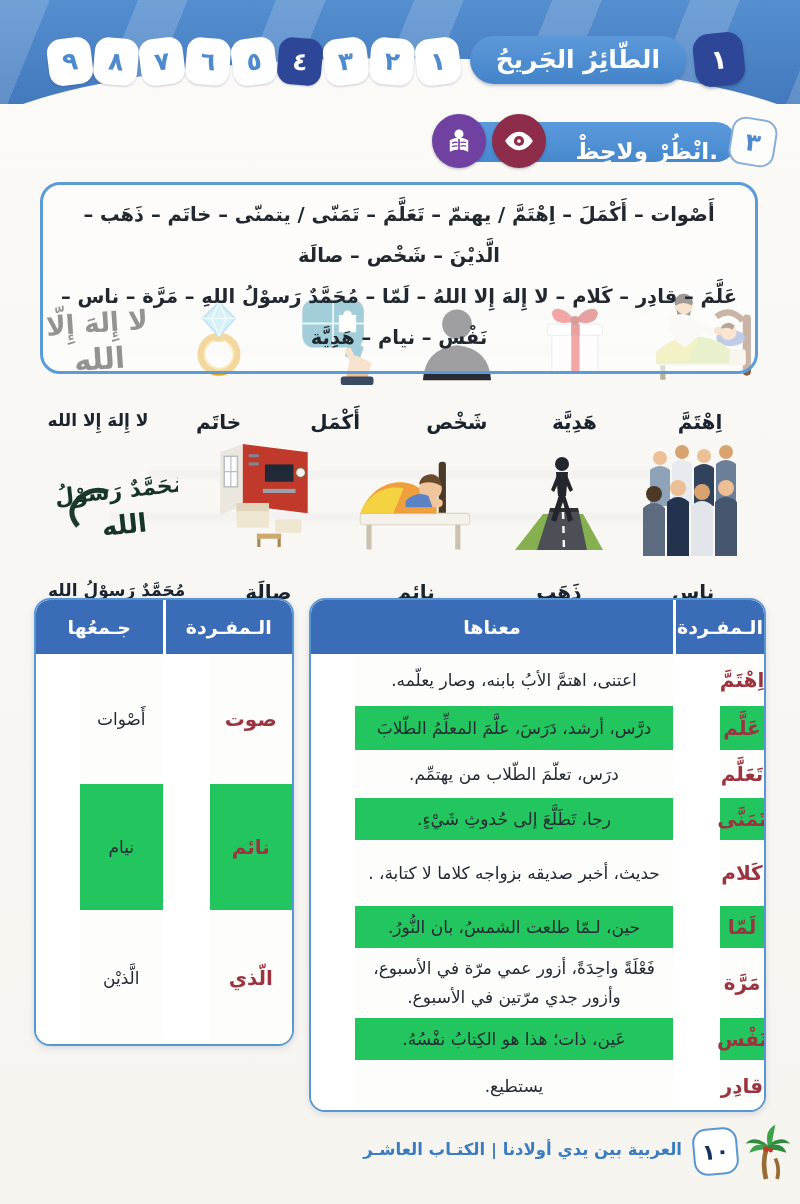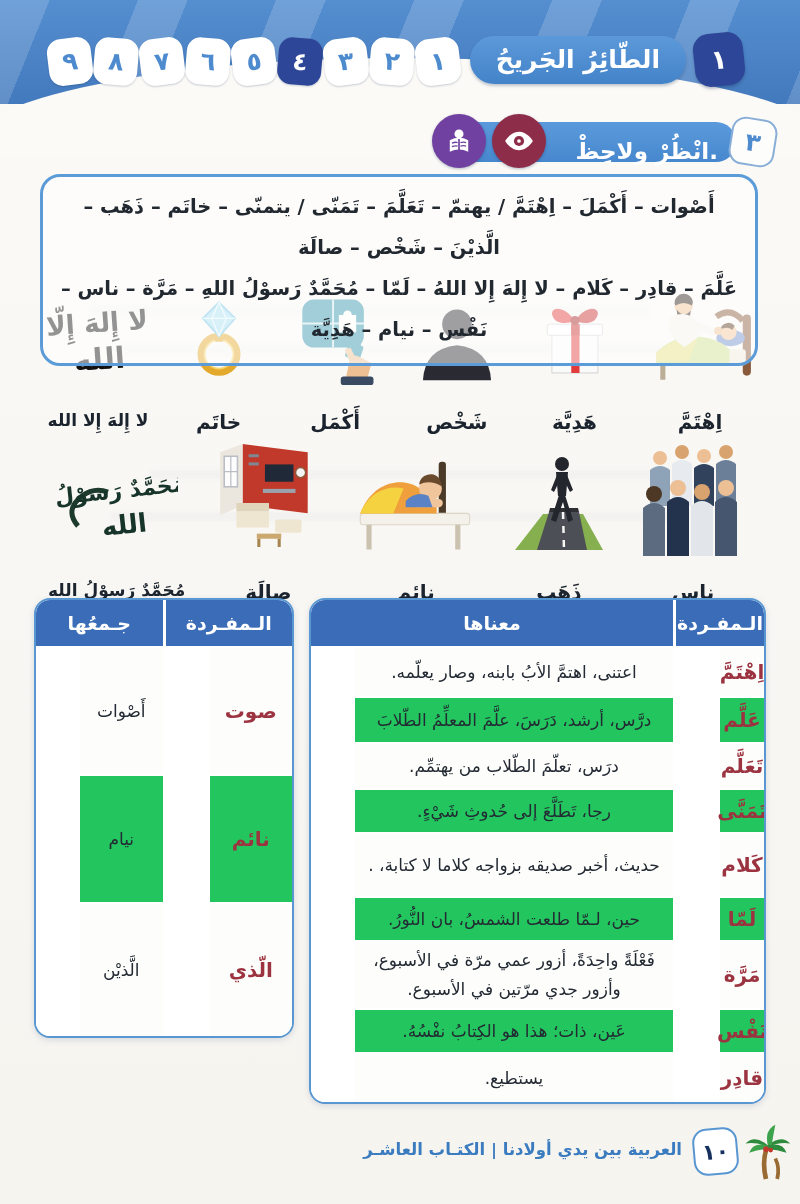--- a/index.html
+++ b/index.html
@@ -46,21 +46,21 @@
             display:flex; align-items:center; justify-content:center;
             box-shadow:0 1px 3px rgba(20,40,80,.3); }
   .icon-reader { left:-16px; background:#7141a1; }
   .icon-eye { left:44px; background:#8e2d49; }
   .observe-number { position:absolute; top:118px; right:24px; width:46px; height:48px;
             background:#fdfdfb; border:2px solid #88aed8; border-radius:14px; transform:rotate(9deg);
             color:#4d8bce; font-size:25px; font-weight:bold;
             display:flex; align-items:center; justify-content:center; z-index:5; }
 
   
-  .word-bank { position:absolute; top:174px; left:40px; width:718px;
+  .word-bank { position:absolute; top:182px; left:40px; width:718px;
             border:3px solid #5b9bd8; border-radius:20px; background:rgba(255,255,255,.55);
             padding:10px 14px 12px; text-align:center; z-index:3; }
   .word-bank p { font-size:19.5px; font-weight:600; color:#21282f; line-height:2.1; }
 
   
   .pict-row { position:absolute; display:flex; justify-content:space-between; }
   .row1 { top:286px; left:44px; width:712px; }
   .row2 { top:434px; left:48px; width:700px; }
   .fig { text-align:center; }
   .art { display:flex; align-items:flex-end; justify-content:center; }
@@ -71,21 +71,21 @@
 
   
   .tables { position:absolute; top:598px; right:34px; left:34px; display:flex; gap:15px; align-items:flex-start; }
   .tbl { border:2.5px solid #5897d2; border-radius:16px; overflow:hidden; background:#fff;
          box-shadow:0 2px 6px rgba(60,90,140,.18); }
   .tbl-meaning { width:457px; }
   .tbl-plural { width:260px; }
   .grid { display:grid; column-gap:3px; row-gap:2px; background:#fff; }
   .tbl-meaning .grid { grid-template-columns:88px 1fr; }
   .tbl-plural .grid { grid-template-columns:1fr 1fr; }
-  .th { background:#3a6cb8; color:#fff; font-weight:bold; font-size:19px; height:46px;
+  .th { background:#3a6cb8; color:#fff; font-weight:bold; font-size:19px; height:54px;
         display:flex; align-items:center; justify-content:center; }
   .cell { display:flex; align-items:center; justify-content:center; padding:4px 8px; text-align:center;margin-left:44px; }
   .w { color:#9c3340; font-weight:bold; font-size:20px; }
   .m { font-size:17px; color:#232a33; line-height:1.7; }
   .p { font-size:17px; color:#232a33; }
   .bgA { background:#fdfdfb; }
   .bgB { background:#22c55e; }.h44{min-height:44px}.h42{min-height:42px}
   .h62{min-height:62px}.h66{min-height:66px}.h48{min-height:48px}
   .h126{min-height:126px}.h132{min-height:132px}
 

